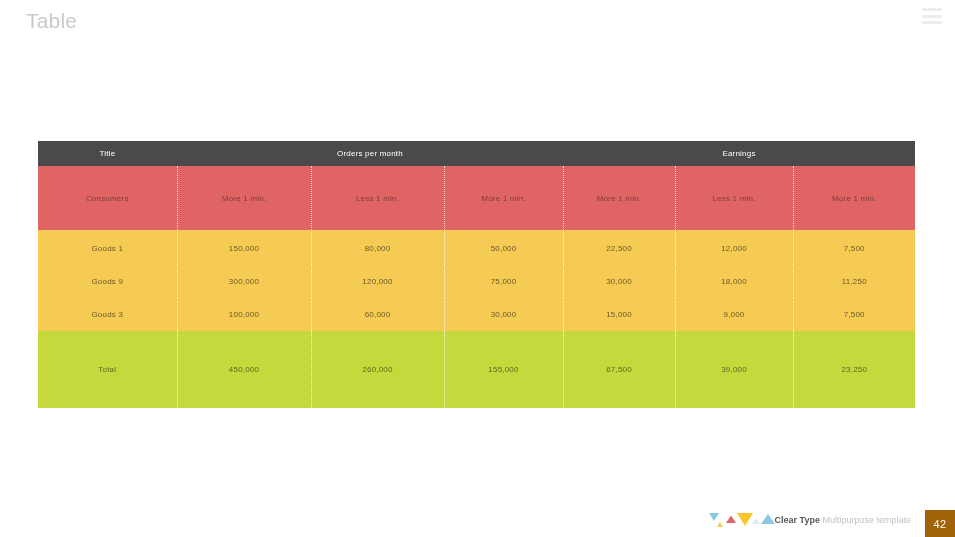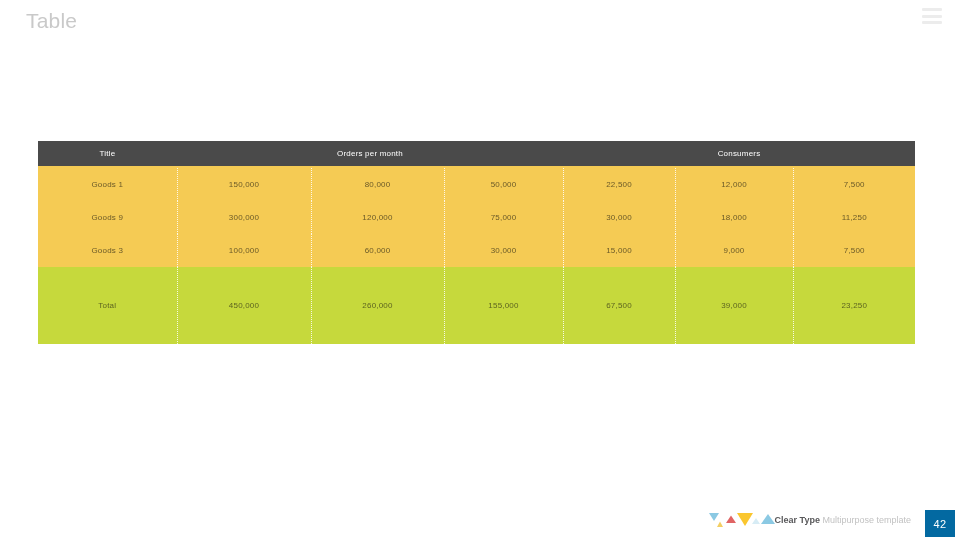--- a/index.html
+++ b/index.html
@@ -147,21 +147,21 @@
   #brand-tagline {
     color: #c2c2c2;
     font-weight: 400;
   }
   #page-badge {
     position: absolute;
     right: 0px;
     bottom: 0px;
     width: 30px;
     height: 27px;
-    background: #0369a1;
+    background: #a16207;
     color: #ffffff;
     font-size: 11px;
     display: flex;
     align-items: center;
     justify-content: center;
     letter-spacing: 0.3px;
     margin-left: 12px;
   }
 </style>
 </head>
@@ -182,23 +182,32 @@
     <col style="width:133px">
     <col style="width:119px">
     <col style="width:112px">
     <col style="width:118px">
     <col style="width:122px">
   </colgroup>
   <tbody>
     <tr class="row-header">
       <td colspan="1">Title</td>
       <td colspan="3">Orders per month</td>
-      <td colspan="3">Consumers</td>
-    </tr>
-
+      <td colspan="3">Earnings</td>
+    </tr>
+
+    <tr class="row-subheader">
+      <td>Consumers</td>
+      <td>More 1 mln.</td>
+      <td>Less 1 mln.</td>
+      <td>More 1 mln.</td>
+      <td>More 1 mln.</td>
+      <td>Less 1 mln.</td>
+      <td>More 1 mln.</td>
+    </tr>
 
     <tr class="sep-red-yellow">
       <td colspan="7"></td>
     </tr>
 
     <tr class="row-body first-body">
       <td>Goods 1</td>
       <td>150,000</td>
       <td>80,000</td>
       <td>50,000</td>

